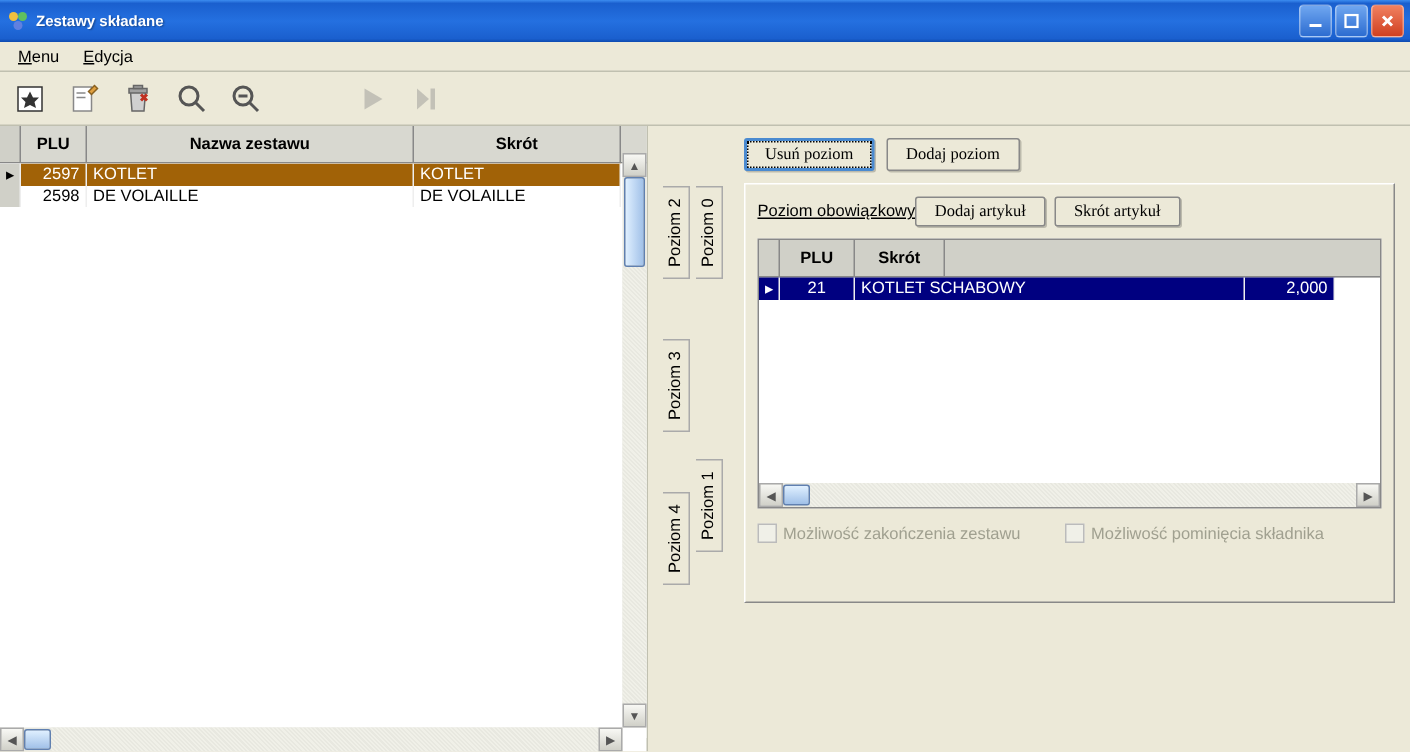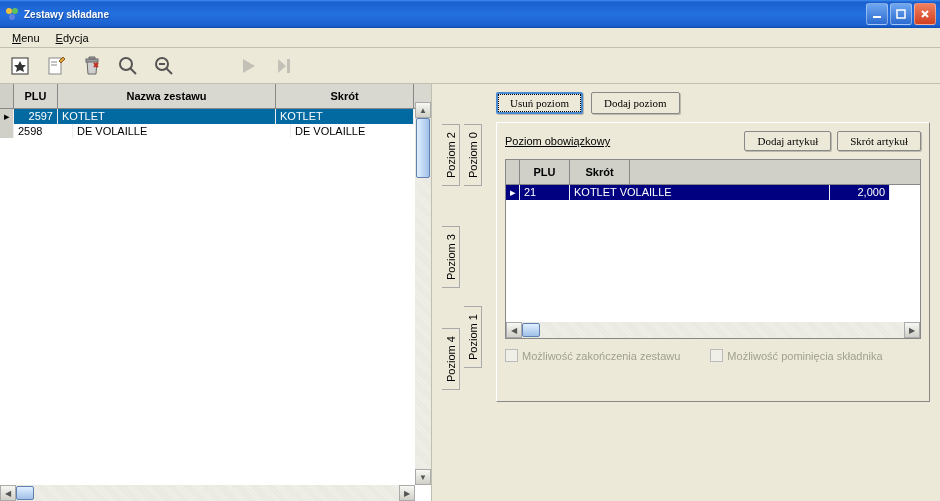--- a/index.html
+++ b/index.html
@@ -23,21 +23,21 @@
 .content { display: flex; height: calc(501px - 28px - 20px - 36px); }
 
 .left-pane { width: 432px; position: relative; background: #fff; border-right: 1px solid #c0c0b0; }
 .grid-header { display: flex; background: #d8d8d0; border-bottom: 1px solid #888; }
 .gh-cell { border-right: 1px solid #888; padding: 6px 4px; font-weight: bold; text-align: center; position: relative; }
 .gh-indicator { width: 14px; background: #d0d0c8; }
 .grid-body { background: #fff; height: calc(100% - 34px); overflow: hidden; }
 .grid-row { display: flex; }
 .gr-cell { padding: 1px 4px; border-right: 1px solid #eee; }
 .gr-indicator { width: 14px; background: #d0d0c8; text-align: center; }
-.row-selected .gr-cell { background: #0369a1; color: #fff; }
+.row-selected .gr-cell { background: #a16207; color: #fff; }
 .row-selected .gr-indicator { background: #d0d0c8; color: #000; }
 
 .scroll-v { position: absolute; right: 0; top: 18px; bottom: 16px; width: 16px; background: #e8e8e0; display: flex; flex-direction: column; }
 .scroll-h { position: absolute; left: 0; right: 16px; bottom: 0; height: 16px; background: #e8e8e0; display: flex; }
 .sb-btn { width: 16px; height: 16px; background: linear-gradient(to bottom, #f8f8f4, #d0d0c8); border: 1px solid #aaa; display: flex; align-items: center; justify-content: center; font-size: 8px; color: #555; }
 .sb-track { flex: 1; background: repeating-linear-gradient(45deg, #e8e8e0, #e8e8e0 1px, #f0f0e8 1px, #f0f0e8 2px); }
 .sb-thumb-h { width: 18px; height: 14px; background: linear-gradient(to bottom, #e0f0ff, #a0c0e8); border: 1px solid #6080b0; border-radius: 2px; margin: 1px 0; }
 .sb-thumb-v { width: 14px; height: 60px; background: linear-gradient(to right, #e0f0ff, #a0c0e8); border: 1px solid #6080b0; border-radius: 2px; margin: 0 1px; }
 
 .splitter { width: 4px; background: #ece9d8; cursor: ew-resize; }
@@ -46,21 +46,21 @@
 .top-btns { display: flex; gap: 8px; margin-bottom: 8px; padding-left: 50px; }
 .btn { padding: 3px 12px; background: #ece9d8; border: 1px solid #888; border-radius: 2px; font-family: Tahoma; font-size: 11px; cursor: pointer; box-shadow: 1px 1px 0 rgba(0,0,0,.2); }
 .btn.focus { outline: 1px dotted #000; outline-offset: -3px; border: 2px solid #4a8ad0; }
 
 .tab-strip-outer { position: absolute; left: 6px; top: 40px; width: 20px; display: flex; flex-direction: column; gap: 40px; }
 .tab-strip-inner { position: absolute; left: 28px; top: 40px; width: 20px; display: flex; flex-direction: column; gap: 40px; }
 .vtab { width: 18px; height: 62px; background: #ece9d8; border: 1px solid #aaa; border-right: none; writing-mode: vertical-rl; transform: rotate(180deg); text-align: center; font-size: 11px; padding: 4px 1px; display: flex; align-items: center; justify-content: center; }
 .vtab.active { background: #ece9d8; font-weight: normal; }
 
 .inner-panel { margin-left: 50px; background: #ece9d8; border: 1px solid #fff; border-right-color: #888; border-bottom-color: #888; padding: 8px; height: 280px; }
-.panel-top { display: flex; justify-content: space-between; align-items: center; margin-bottom: 8px; }
+.panel-top { display: flex; align-items: center; margin-bottom: 8px; }
 .link-style { color: #000; text-decoration: underline; cursor: pointer; }
 
 .detail-grid { background: #fff; border: 1px solid #888; height: 180px; position: relative; }
 .dg-header { display: flex; background: #d0d0c8; border-bottom: 1px solid #888; }
 .dg-body { }
 .dg-row { display: flex; }
 .dg-row.selected .gr-cell { background: #000080; color: #fff; }
 .dg-scroll-h { position: absolute; left: 0; right: 0; bottom: 0; height: 16px; display: flex; background: #e8e8e0; }
 
 .checks { display: flex; gap: 30px; margin-top: 10px; color: #a0a090; }
@@ -166,21 +166,21 @@
     </div>
     <div class="grid-body">
       <div class="grid-row row-selected">
         <div class="gr-cell gr-indicator">▸</div>
         <div class="gr-cell" style="width:44px;text-align:right">2597</div>
         <div class="gr-cell" style="width:218px">KOTLET</div>
         <div class="gr-cell" style="width:138px">KOTLET</div>
       </div>
       <div class="grid-row">
         <div class="gr-cell gr-indicator"></div>
-        <div class="gr-cell" style="width:59px;text-align:left">2598</div>
+        <div class="gr-cell" style="width:44px;text-align:right">2598</div>
         <div class="gr-cell" style="width:218px">DE VOLAILLE</div>
         <div class="gr-cell" style="width:138px">DE VOLAILLE</div>
       </div>
     </div>
     <div class="scroll-v">
       <div class="sb-btn">▲</div>
       <div class="sb-thumb-v"></div>
       <div class="sb-track"></div>
       <div class="sb-btn">▼</div>
     </div>
@@ -221,22 +221,22 @@
 
       <div class="detail-grid">
         <div class="dg-header">
           <div class="gh-cell gh-indicator"></div>
           <div class="gh-cell" style="width:50px">PLU</div>
           <div class="gh-cell" style="width:60px">Skrót</div>
         </div>
         <div class="dg-body">
           <div class="dg-row selected">
             <div class="gr-cell gr-indicator">▸</div>
-            <div class="gr-cell" style="width:50px;text-align:left">21</div>
-            <div class="gr-cell" style="width:260px">KOTLET VOLAILLE</div>
+            <div class="gr-cell" style="width:50px;text-align:center">21</div>
+            <div class="gr-cell" style="width:260px">KOTLET SCHABOWY</div>
             <div class="gr-cell" style="width:60px;text-align:right">2,000</div>
           </div>
         </div>
         <div class="dg-scroll-h">
           <div class="sb-btn">◀</div>
           <div class="sb-thumb-h"></div>
           <div class="sb-track"></div>
           <div class="sb-btn">▶</div>
         </div>
       </div>

